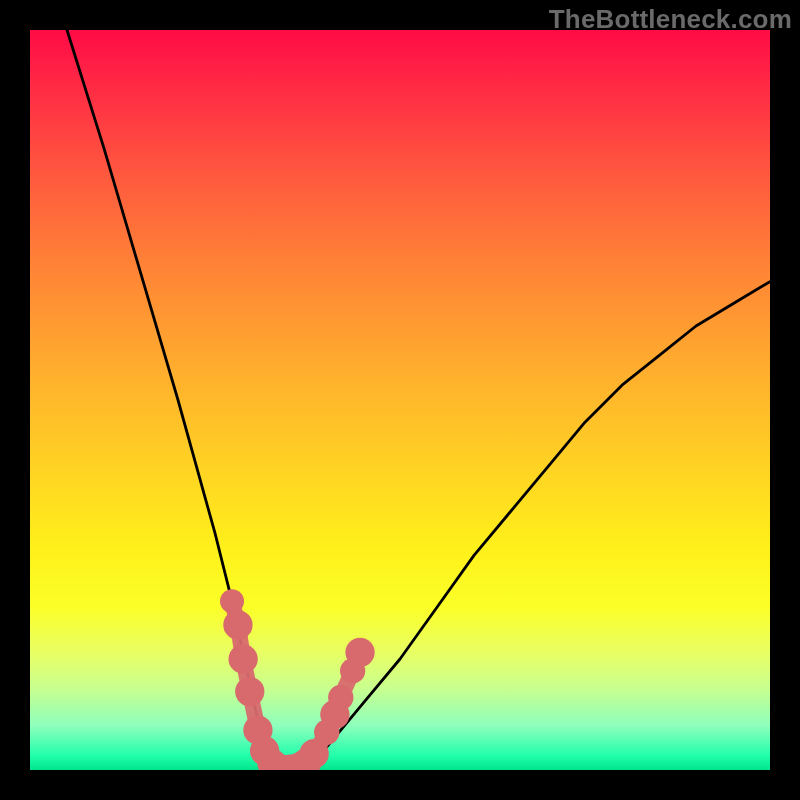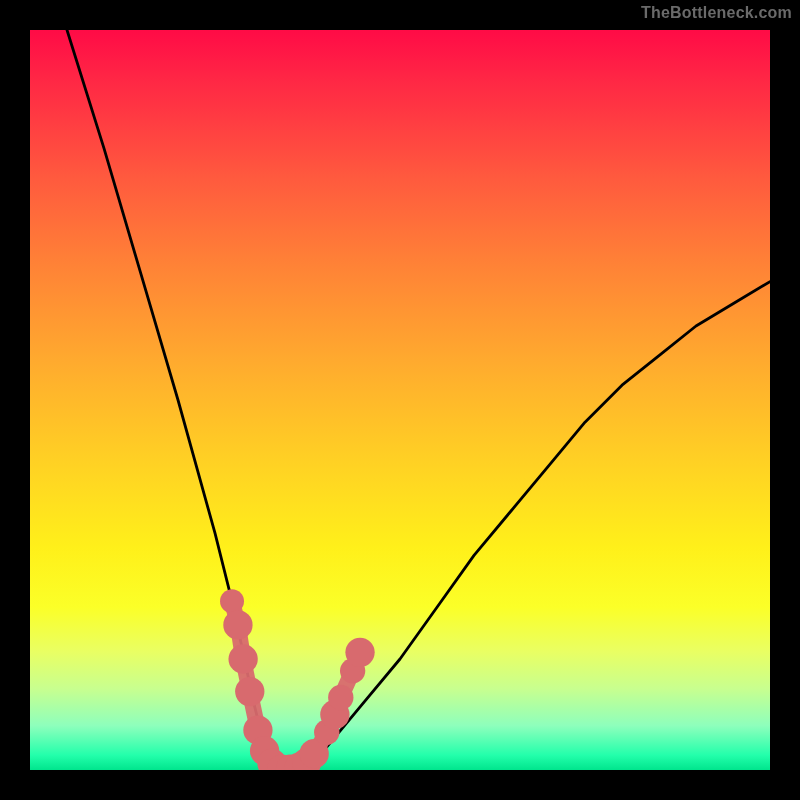--- a/index.html
+++ b/index.html
@@ -39,21 +39,21 @@
       #8effbc 94%,
       #23ffab 98%,
       #00e58d 100%
     );
   }
   .watermark {
     position: absolute;
     top: 4px;
     right: 8px;
     font-family: Arial, Helvetica, sans-serif;
-    font-size: 16px;
+    font-size: 26px;
     font-weight: 600;
     color: #6a6a6a;
     letter-spacing: 0.2px;
   }
   svg.curves {
     position: absolute;
     top: 0;
     left: 0;
     width: 740px;
     height: 740px;

